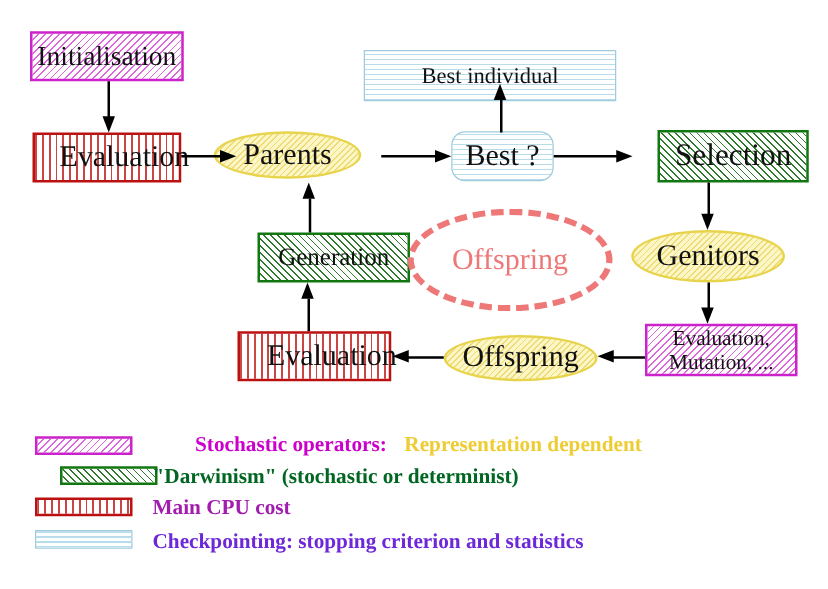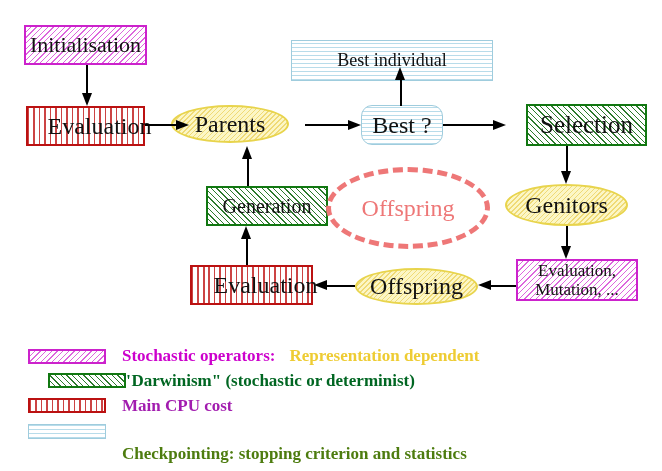--- a/index.html
+++ b/index.html
@@ -43,25 +43,25 @@
   .ah { position:absolute; width:0; height:0; }
   .ah.up    { border-left:5px solid transparent; border-right:5px solid transparent; border-bottom:13px solid #000; }
   .ah.down  { border-left:5px solid transparent; border-right:5px solid transparent; border-top:13px solid #000; }
   .ah.left  { border-top:5px solid transparent; border-bottom:5px solid transparent; border-right:13px solid #000; }
   .ah.right { border-top:5px solid transparent; border-bottom:5px solid transparent; border-left:13px solid #000; }
 
   
   .lg-swatch { position:absolute; left:28px; width:78px; height:15px; }
   .lg-text { position:absolute; left:122px; font-size:17px; font-weight:bold; white-space:nowrap; }
   #lg-s1 { top:349px; } #lg-s2 { top:373px; } #lg-s3 { top:398px; } #lg-s4 { top:424px; }
-  #lg-t1 { top:346px; color:#cc00cc; }
+  #lg-t1 { top:346px; color:#cc00cc;margin-left:34px; }
   #lg-t1 .suffix { color:#eecc33; margin-left:14px; }
   #lg-t2 { top:371px; color:#006622; }
   #lg-t3 { top:396px; color:#a21caf; }
-  #lg-t4 { top:444px; color:#4d7c0f; }
+  #lg-t4 { top:423px; color:#6d28d9; }
 </style>
 </head>
 <body>
 
 <div id="stage">
 
   <div id="n-init" class="node hatch-magenta">
     <span>Initialisation</span>
   </div>
 

